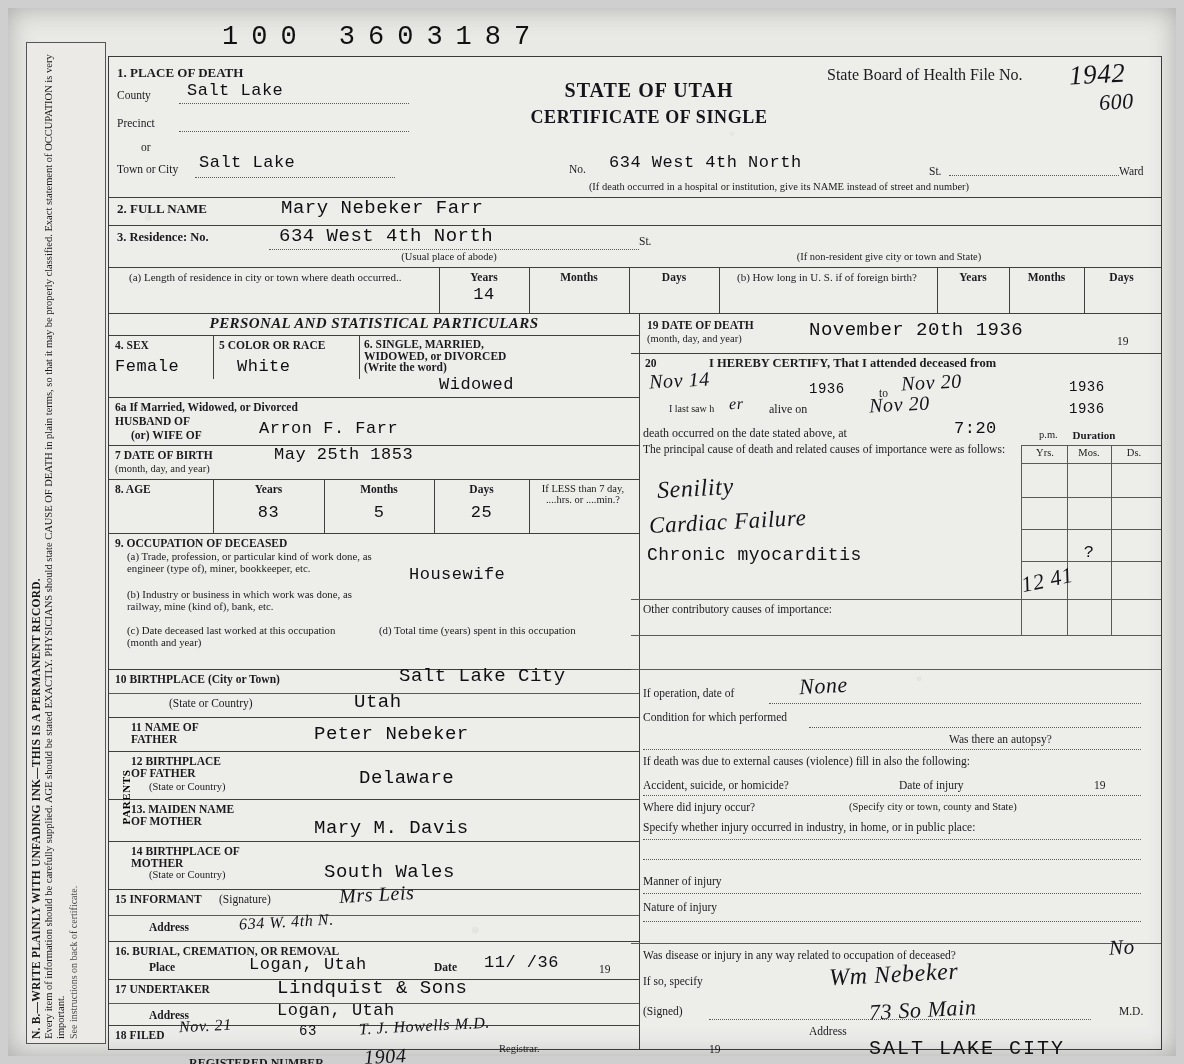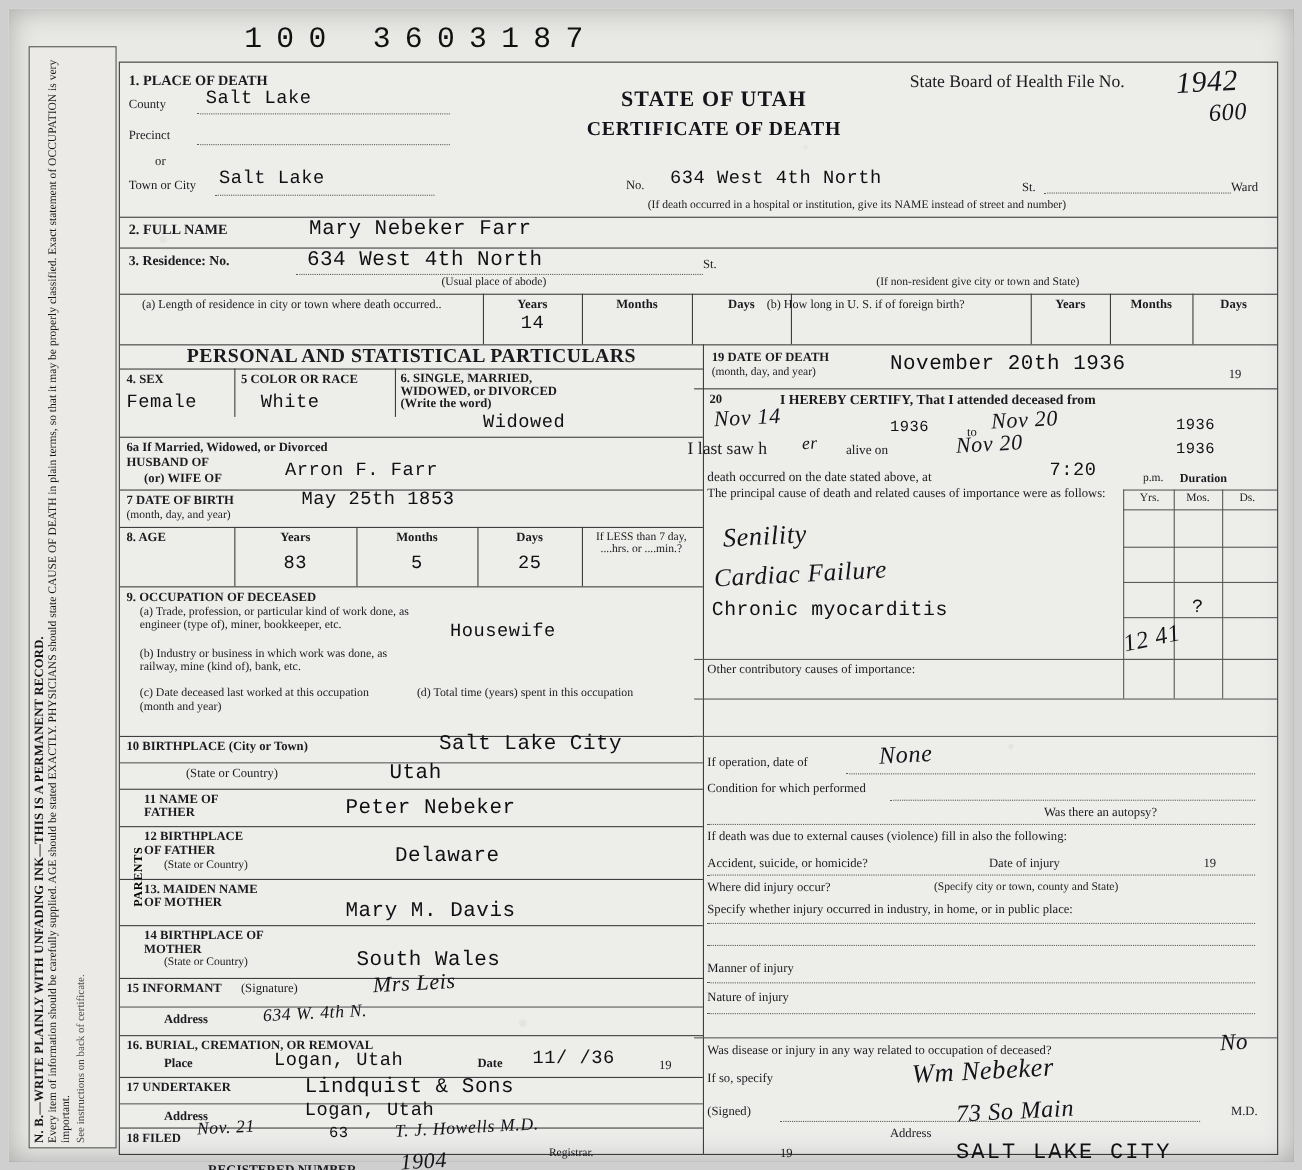--- a/index.html
+++ b/index.html
@@ -112,21 +112,21 @@
       <div class="dot hline" style="left:70px;top:46px;width:230px;"></div>
 
       <div class="lbl" style="left:8px;top:60px;">Precinct</div>
       <div class="dot hline" style="left:70px;top:74px;width:230px;"></div>
       <div class="lbl" style="left:32px;top:84px;">or</div>
       <div class="lbl" style="left:8px;top:106px;">Town or City</div>
       <div class="hand" style="left:90px;top:96px;">Salt Lake</div>
       <div class="dot hline" style="left:86px;top:120px;width:200px;"></div>
 
       <div class="title" style="left:360px;top:22px;width:360px;font-size:20px;letter-spacing:1px;">STATE OF UTAH</div>
-      <div class="title" style="left:360px;top:50px;width:360px;font-size:18px;letter-spacing:.6px;">CERTIFICATE OF DEATH</div>
+      <div class="title" style="left:360px;top:50px;width:360px;font-size:18px;letter-spacing:.6px;">CERTIFICATE OF SINGLE</div>
 
       <div class="lbl" style="left:718px;top:12px;font-size:16px;">State Board of Health File No.</div>
       <div class="cursive lg" style="left:960px;top:2px;font-size:27px;">1942</div>
       <div class="cursive" style="left:990px;top:32px;font-size:22px;">600</div>
 
       <div class="lbl" style="left:460px;top:106px;">No.</div>
       <div class="hand" style="left:500px;top:96px;">634 West 4th North</div>
       <div class="lbl" style="left:820px;top:108px;">St.</div>
       <div class="dot hline" style="left:840px;top:118px;width:170px;"></div>
       <div class="lbl" style="left:1010px;top:108px;">Ward</div>
@@ -151,33 +151,33 @@
       <div class="lbl" style="left:20px;top:214px;width:300px;font-size:11px;">(a) Length of residence in city or town where death occurred..</div>
       <div class="vline" style="left:330px;top:210px;height:46px;"></div>
       <div class="vline" style="left:420px;top:210px;height:46px;"></div>
       <div class="vline" style="left:520px;top:210px;height:46px;"></div>
       <div class="vline" style="left:610px;top:210px;height:46px;"></div>
       <div class="lbl b center" style="left:330px;top:214px;width:90px;">Years</div>
       <div class="lbl b center" style="left:420px;top:214px;width:100px;">Months</div>
       <div class="lbl b center" style="left:520px;top:214px;width:90px;">Days</div>
       <div class="hand center" style="left:330px;top:228px;width:90px;">14</div>
 
-      <div class="lbl" style="left:588px;top:214px;width:200px;font-size:11px;">(b) How long in U. S. if of foreign birth?</div>
+      <div class="lbl" style="left:628px;top:214px;width:200px;font-size:11px;">(b) How long in U. S. if of foreign birth?</div>
       <div class="vline" style="left:828px;top:210px;height:46px;"></div>
       <div class="vline" style="left:900px;top:210px;height:46px;"></div>
       <div class="vline" style="left:975px;top:210px;height:46px;"></div>
       <div class="lbl b center" style="left:828px;top:214px;width:72px;">Years</div>
       <div class="lbl b center" style="left:900px;top:214px;width:75px;">Months</div>
       <div class="lbl b center" style="left:975px;top:214px;width:75px;">Days</div>
 
       <div class="hline" style="top:256px;"></div>
 
       <div class="vline" style="left:530px;top:256px;bottom:0;"></div>
 
-      <div class="lbl b sc center" style="left:0px;top:260px;width:530px;font-size:18px;letter-spacing:.4px;">PERSONAL AND STATISTICAL PARTICULARS</div>
+      <div class="lbl b sc center" style="left:0px;top:260px;width:530px;font-size:15px;letter-spacing:.4px;font-style:italic;">PERSONAL AND STATISTICAL PARTICULARS</div>
       <div class="hline" style="top:278px;left:0;right:522px;"></div>
 
       <div class="lbl b" style="left:6px;top:282px;">4. SEX</div>
       <div class="vline" style="left:104px;top:278px;height:44px;"></div>
       <div class="lbl b" style="left:110px;top:282px;">5 COLOR OR RACE</div>
       <div class="vline" style="left:250px;top:278px;height:44px;"></div>
       <div class="lbl b" style="left:255px;top:282px;width:160px;line-height:11.6px;">6. SINGLE, MARRIED, WIDOWED, or DIVORCED (Write the word)</div>
       <div class="hand" style="left:6px;top:300px;">Female</div>
       <div class="hand" style="left:128px;top:300px;">White</div>
       <div class="hand" style="left:330px;top:318px;">Widowed</div>
@@ -282,21 +282,21 @@
 
       <div class="hline" style="top:296px;left:522px;right:0;"></div>
       <div class="lbl b" style="left:536px;top:300px;">20</div>
       <div class="lbl b" style="left:600px;top:300px;font-size:12.5px;">I HEREBY CERTIFY, That I attended deceased from</div>
       <div class="cursive" style="left:540px;top:312px;">Nov 14</div>
       <div class="hand sm" style="left:700px;top:324px;">1936</div>
       <div class="lbl" style="left:770px;top:330px;">to</div>
       <div class="cursive" style="left:792px;top:314px;">Nov 20</div>
       <div class="hand sm" style="left:960px;top:322px;">1936</div>
 
-      <div class="lbl" style="left:516px;top:346px;font-size:16px;">I last saw h</div>
+      <div class="lbl" style="left:560px;top:346px;font-size:10px;">I last saw h</div>
       <div class="cursive sm" style="left:620px;top:338px;">er</div>
       <div class="lbl" style="left:660px;top:346px;font-size:12px;">alive on</div>
       <div class="cursive" style="left:760px;top:336px;">Nov 20</div>
       <div class="hand sm" style="left:960px;top:344px;">1936</div>
 
       <div class="lbl" style="left:534px;top:370px;font-size:12px;">death occurred on the date stated above, at</div>
       <div class="hand" style="left:845px;top:362px;">7:20</div>
       <div class="lbl" style="left:930px;top:372px;font-size:10.5px;">p.m.</div>
 
       <div class="lbl" style="left:534px;top:386px;width:370px;font-size:11.5px;line-height:12.4px;">The principal cause of death and related causes of importance were as follows:</div>

